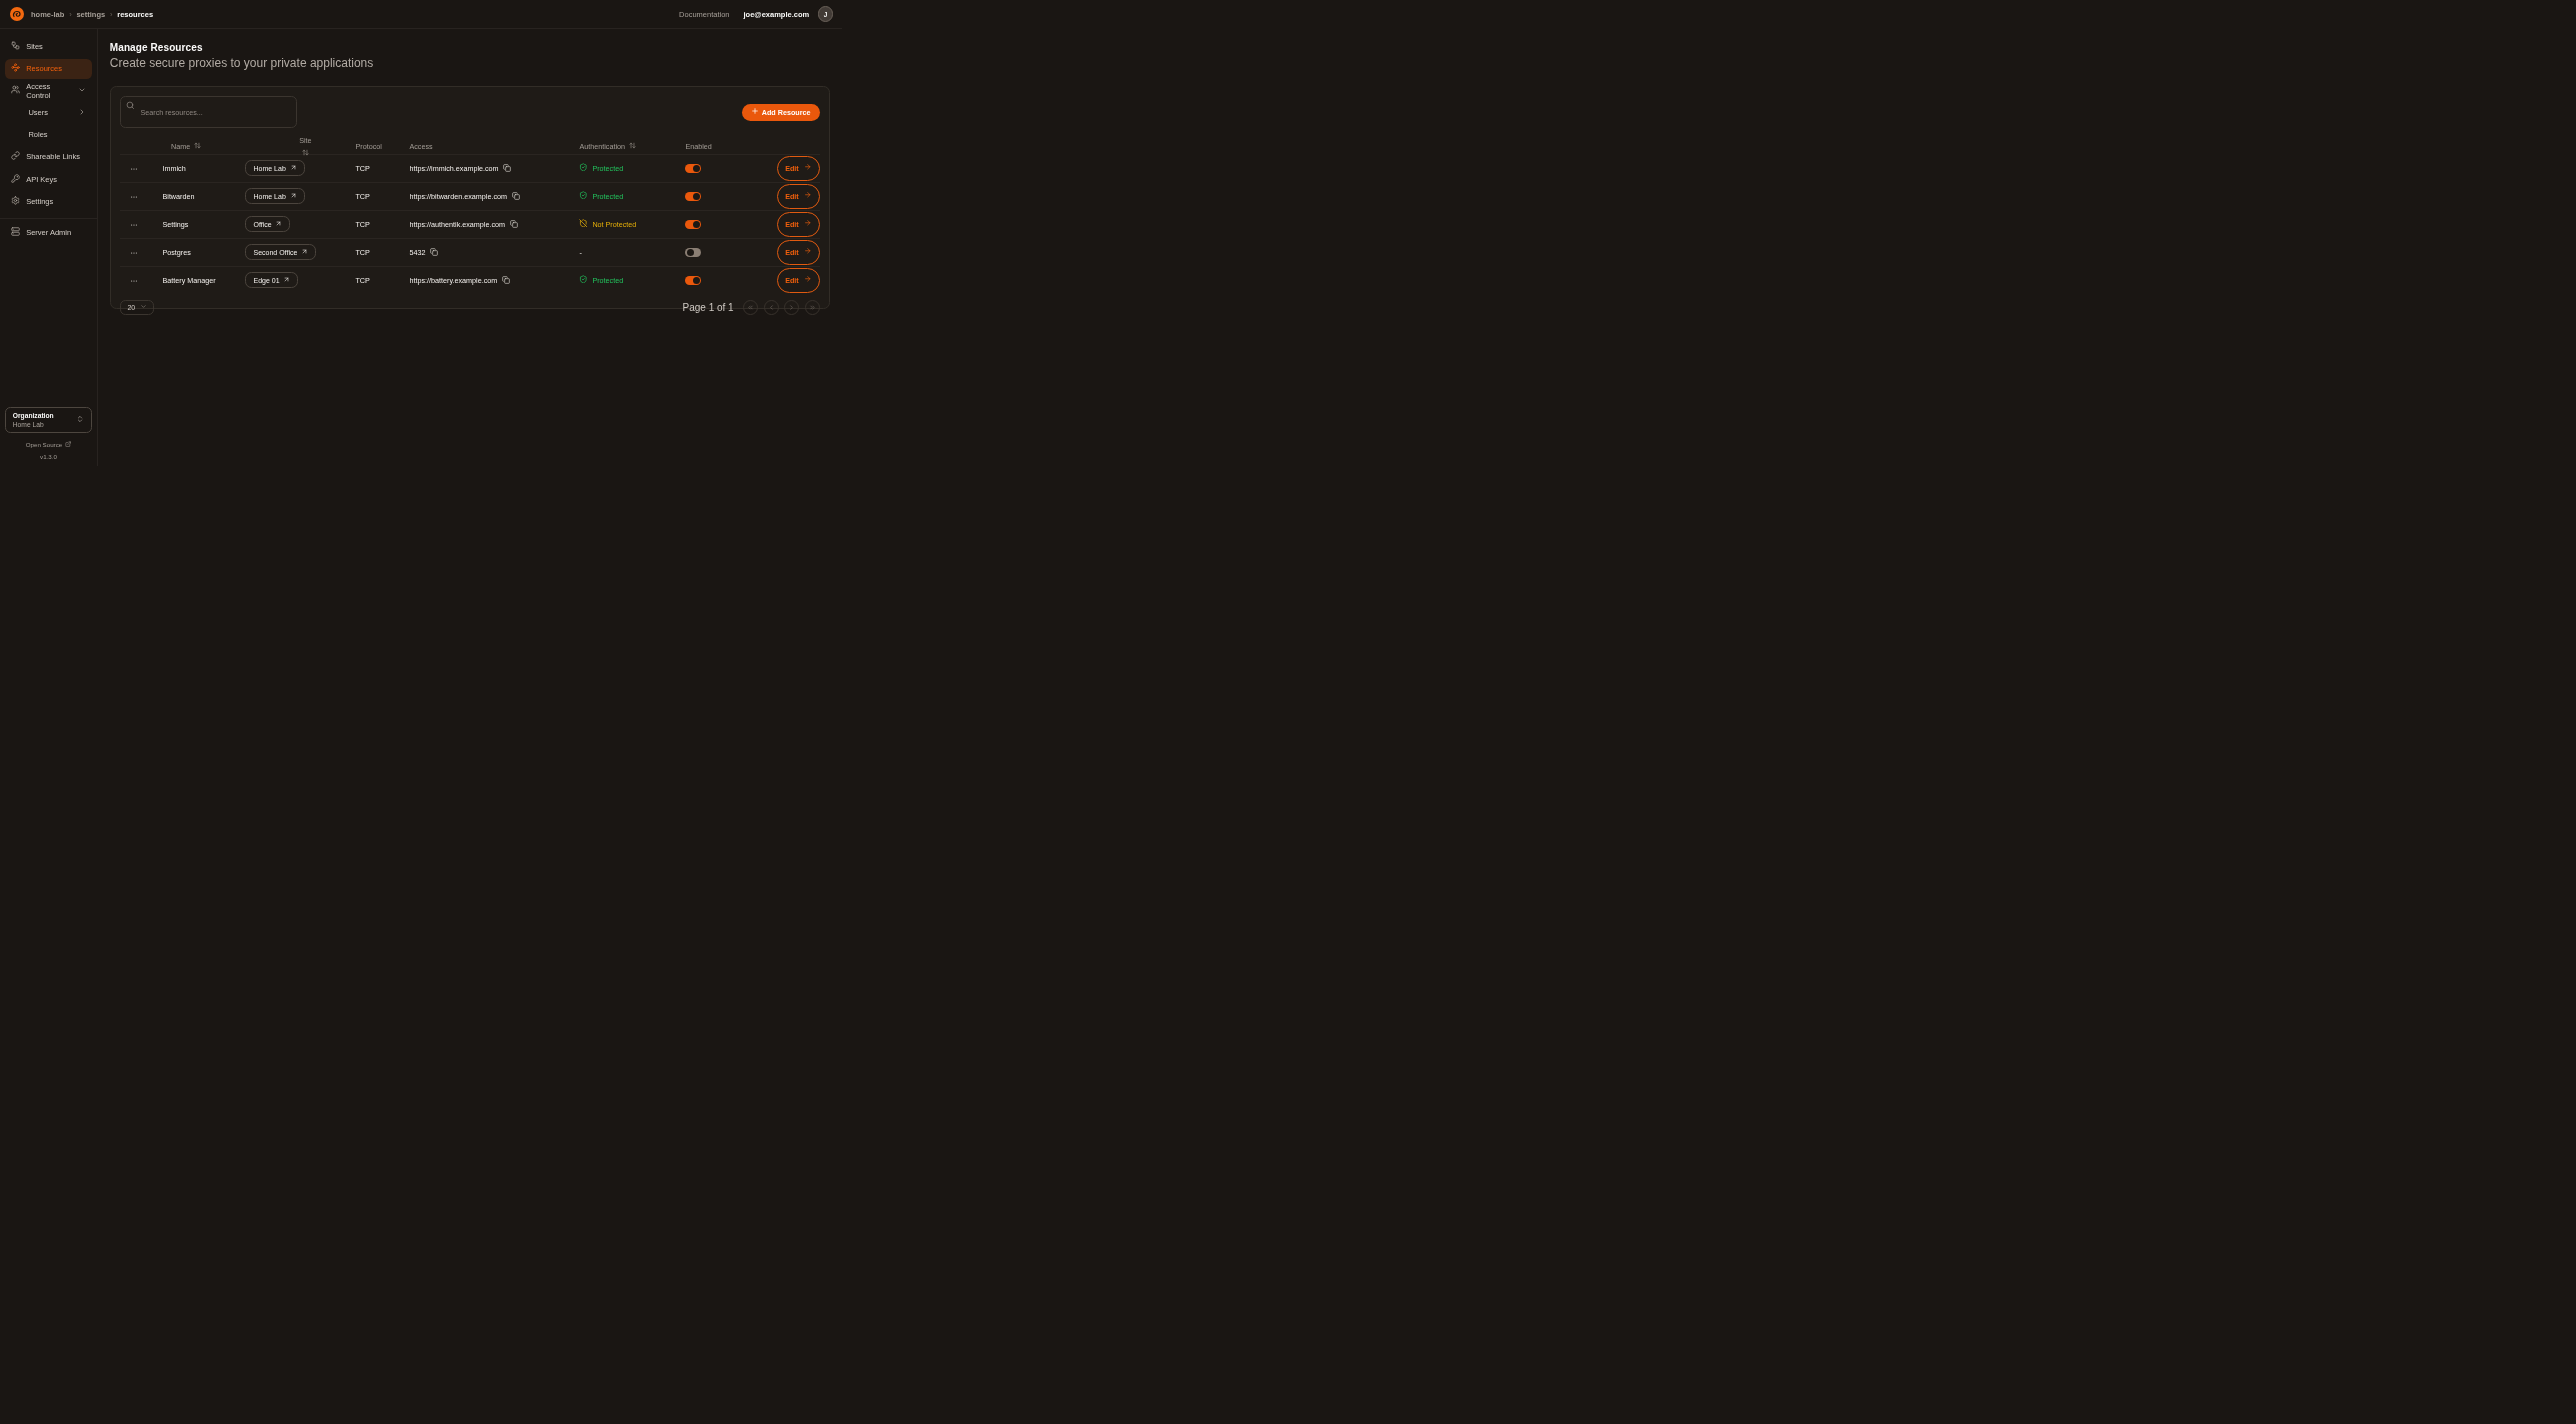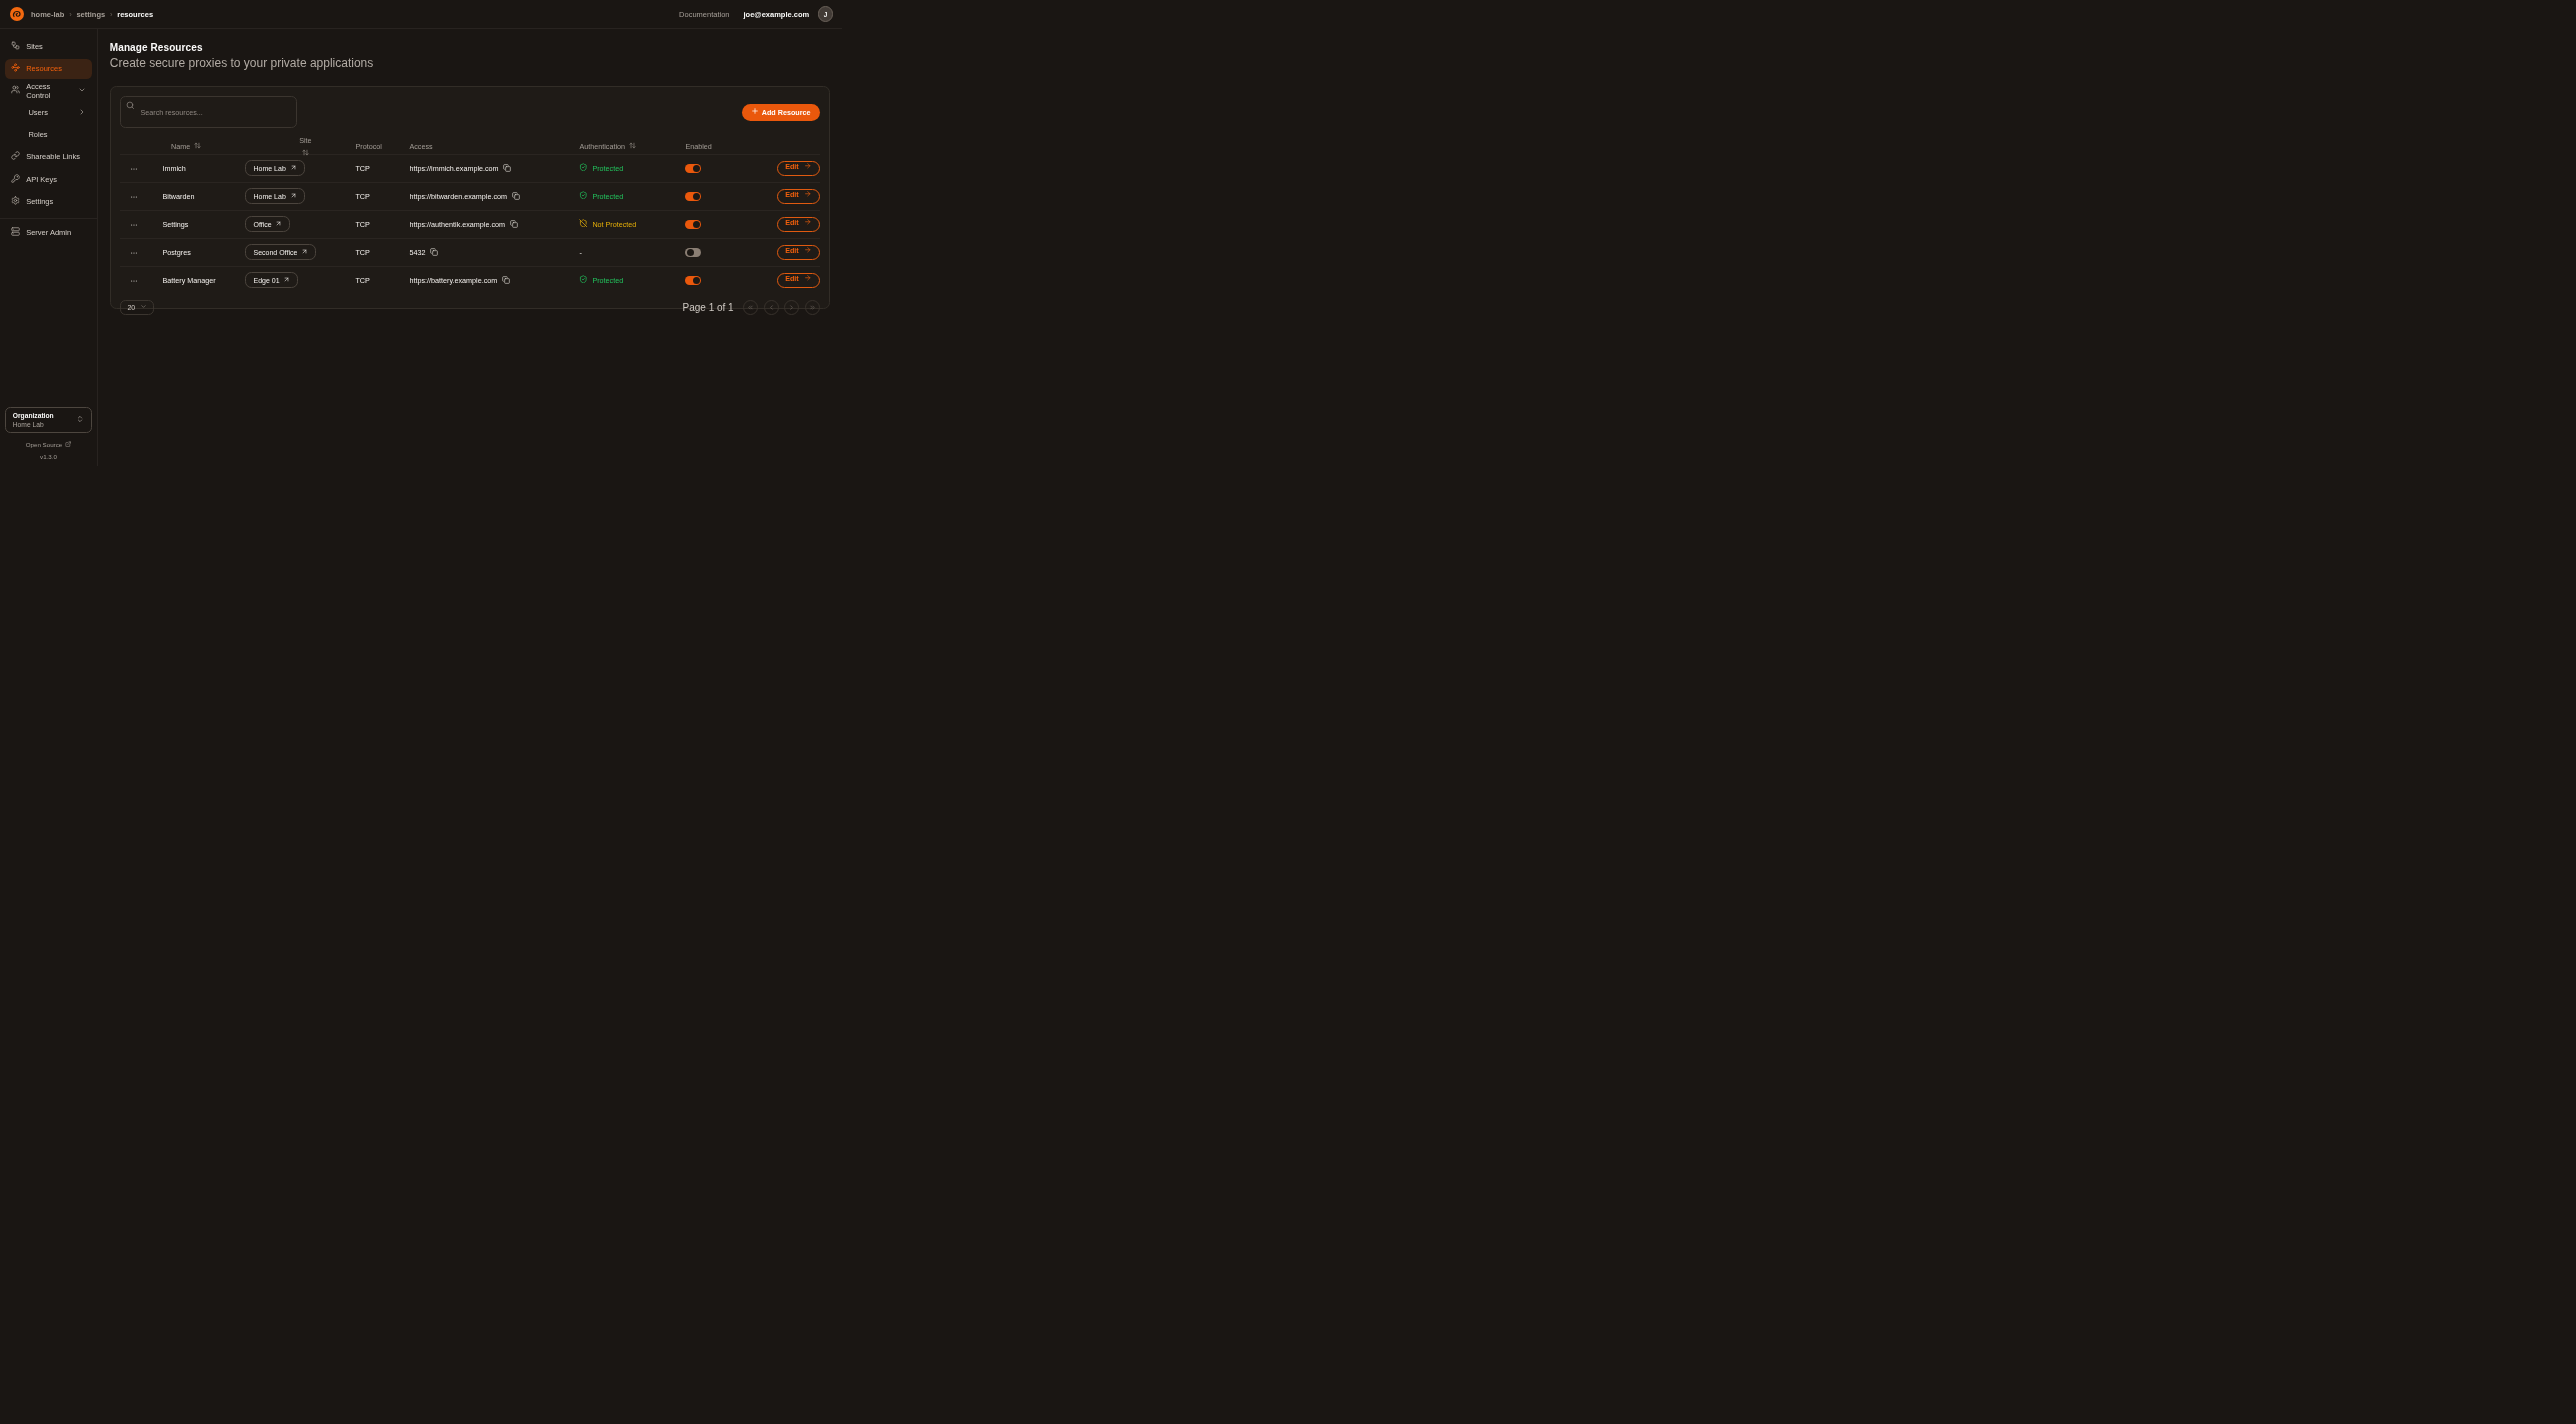--- a/index.html
+++ b/index.html
@@ -131,23 +131,23 @@
   .toggle.on { background:#ea580c; }
   .toggle.off { background:#8a7e73; }
   .toggle .knob {
     position:absolute; top:1.1px; width:7px; height:7px; border-radius:50%;
     background:#1c1814;
   }
   .toggle.on .knob { right:1.1px; }
   .toggle.off .knob { left:1.1px; }
   .cell-edit { display:flex; justify-content:flex-end; }
   .edit-btn {
-    display:inline-flex; align-items:flex-start; gap:4.8px;
+    display:inline-flex; align-items:center; gap:4.8px;
     background:transparent; border:0.5px solid #e05a10; border-radius:536px;
-    color:#f2600c; height:15px; padding:0 7.5px; font-size:7.2px; font-weight:600;
+    color:#f2600c; height:25px; padding:0 7.5px; font-size:7.2px; font-weight:600;
     font-family:"Liberation Sans", sans-serif; cursor:pointer;
   }
 
   
   .pager { margin-top:6.4px; display:flex; align-items:center; }
   .size-select {
     display:inline-flex; align-items:center; gap:4.8px;
     border:0.5px solid #3b352f; border-radius:5.4px; background:transparent;
     height:15px; padding:0 5.9px; color:#d4cec8; font-size:7px;
     font-family:"Liberation Sans", sans-serif; cursor:pointer;

